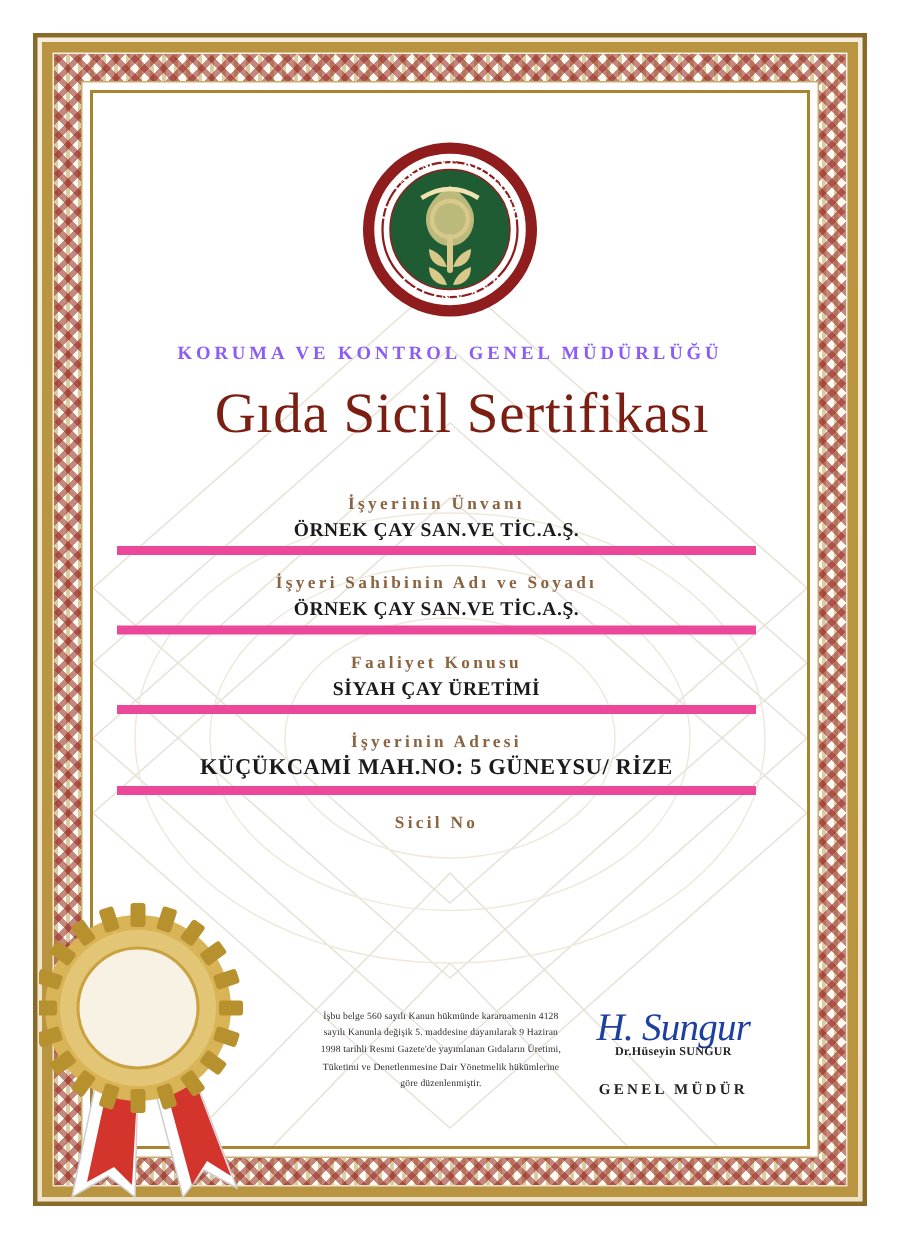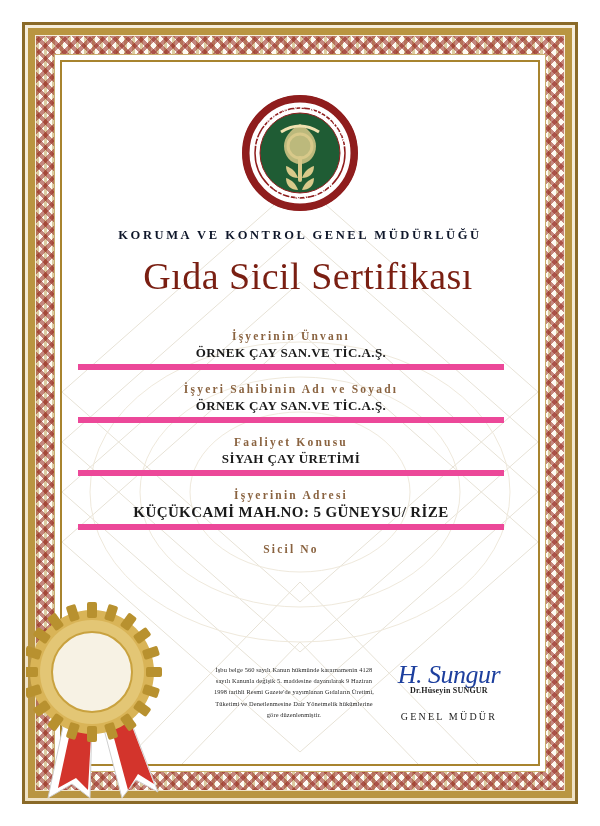--- a/index.html
+++ b/index.html
@@ -112,21 +112,21 @@
   .ministry-line {
     position: absolute;
     top: 166px;
     left: 0;
     right: 0;
     text-align: center;
     font-family: "Liberation Serif", serif;
     font-size: 12.5px;
     letter-spacing: 2.6px;
     font-weight: bold;
-    color: #0f172a;
+    color: #8b5cf6;
     white-space: nowrap;
   }
 
   .title {
     position: absolute;
     top: 192px;
     left: 16px;
     right: 0;
     text-align: center;
     font-family: "Liberation Serif", serif;
@@ -161,26 +161,26 @@
     padding-bottom: 3px;
     border-bottom: 6px solid #ec4899;
     display: block;
     width: 100%;
   }
   .field-value.small { font-size: 15px; font-weight: bold; }
 
   
   .footer {
     position: absolute;
-    bottom: 42px;
+    bottom: 32px;
     left: 150px;
     right: 16px;
     display: flex;
     justify-content: space-between;
-    align-items: center;
+    align-items: flex-start;
   }
   .legal {
     width: 185px;
     font-family: "Liberation Serif", serif;
     font-size: 6.4px;
     line-height: 1.75;
     color: #2a2a2a;
     text-align: center;
     letter-spacing: 0.1px;
   }
@@ -197,21 +197,21 @@
     font-family: "Liberation Serif", serif;
     font-size: 8px;
     font-weight: bold;
     color: #222;
     margin-top: -2px;
     letter-spacing: 0.2px;
   }
   .sign-role {
     font-family: "Liberation Serif", serif;
     font-size: 10px;
-    font-weight: normal;
+    font-weight: bold;
     letter-spacing: 2.2px;
     color: #222;
     margin-top: 16px;
   }
 
   
   .rosette {
     position: absolute;
     left: 26px;
     bottom: 24px;

